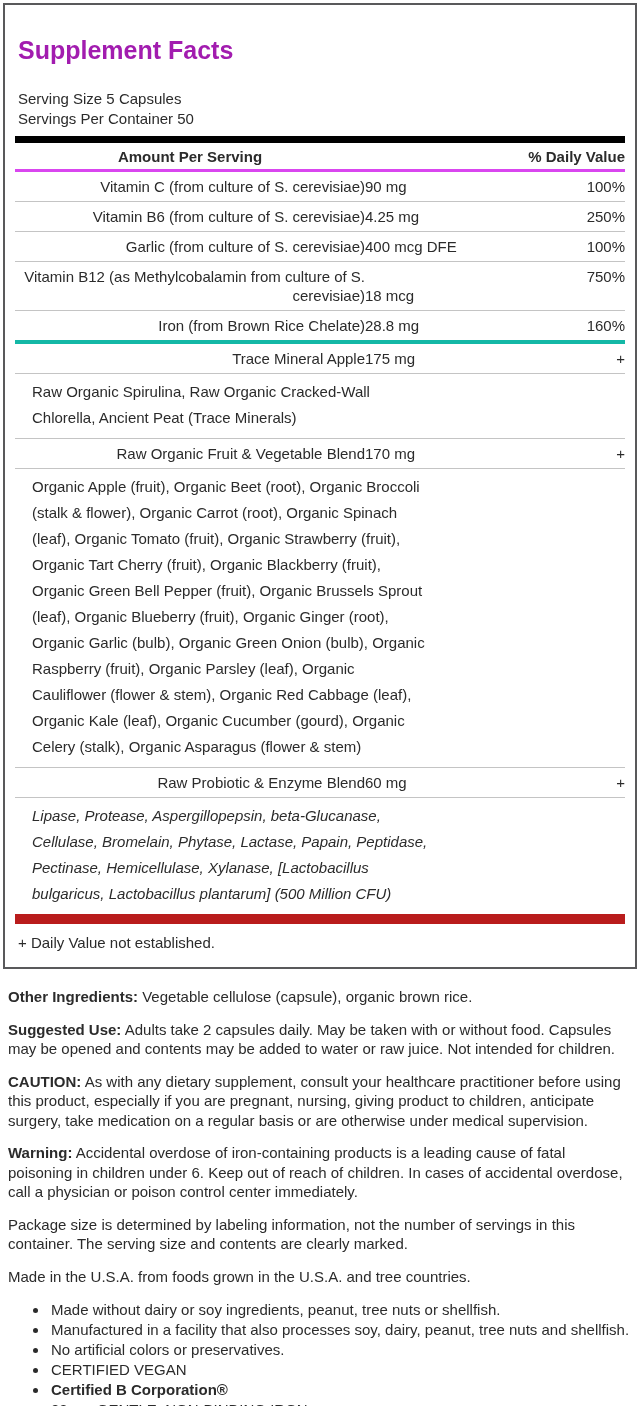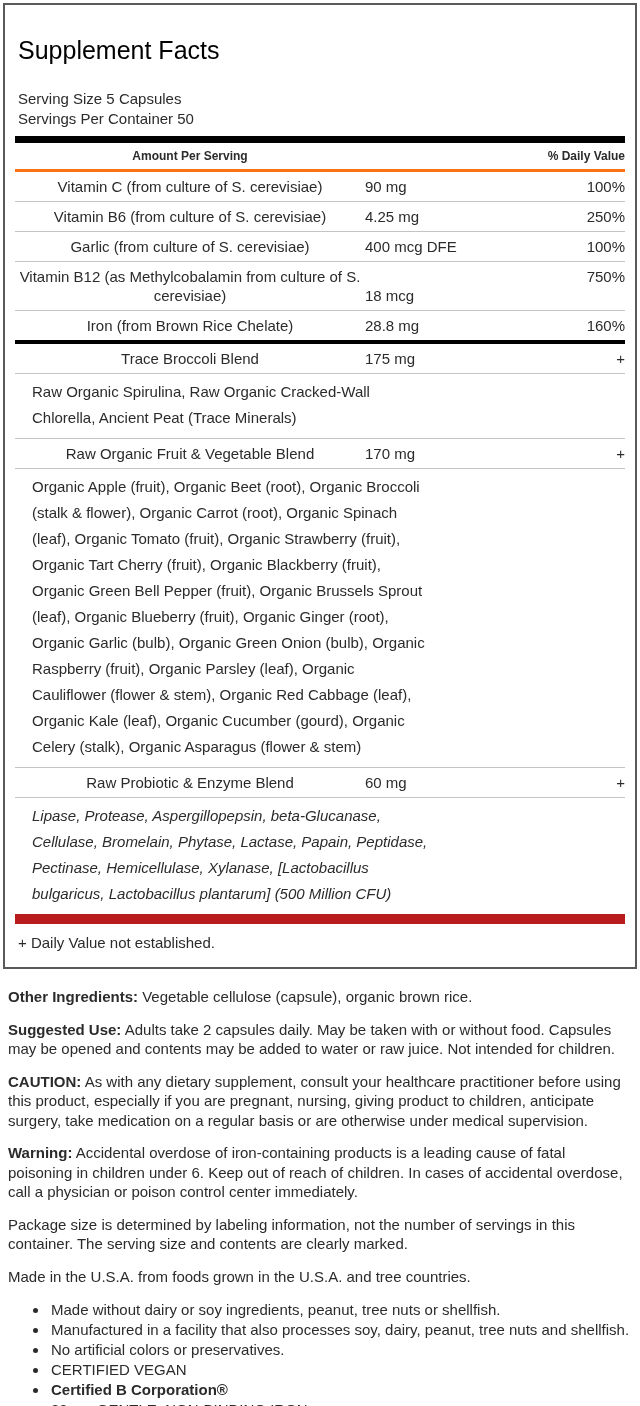--- a/index.html
+++ b/index.html
@@ -15,51 +15,51 @@
 
   
   .panel {
     margin: 3px 3px 18px 3px;
     border: 2px solid #59595b;
     padding: 0 10px 14px 10px;
     background: #ffffff;
   }
   .panel-title {
     font-size: 25px;
-    font-weight: normal;
+    font-weight: bold;
     margin: 31px 3px 24px 3px;
-    color: #000000;
+    color: #a21caf;
   }
   .serving-info { margin: 0 3px; line-height: 20px; }
 
   table.facts {
     width: 100%;
     border-collapse: collapse;
     margin-top: 7px;
     border-top: 7px solid #000000;
     line-height: 19px;
   }
   table.facts col.c-name { width: 350px; }
   table.facts col.c-amt  { width: 145px; }
   table.facts thead th {
-    border-bottom: 3px solid #f97316;
+    border-bottom: 3px solid #d946ef;
     font-weight: bold;
     padding: 4px 0 3px 0;
-    font-size: 12px;
+    font-size: 15px;
   }
   th.th-amount { text-align: center; }
   th.th-dv     { text-align: right; }
 
   table.facts td { padding: 5px 0; }
-  td.name { text-align: center;  vertical-align: top; margin-left: 12px; }
+  td.name { text-align: right;  vertical-align: top; margin-left: 12px; }
   td.amt  { vertical-align: bottom; }
   td.dv   { text-align: right; vertical-align: top; }
 
   tr.row-thin  > td { border-bottom: 1px solid #c4c4c4; }
-  tr.row-thick > td { border-bottom: 4px solid #000000; }
+  tr.row-thick > td { border-bottom: 4px solid #14b8a6; }
   tr.row-xthick > td { border-bottom: 10px solid #b91c1c; font-style: italic; }
 
   .sub-text {
     width: 417px;
     padding: 0 0 2px 17px;
     line-height: 26px;
   }
   .footnote { padding: 10px 0 2px 3px; }
 
   
@@ -117,21 +117,21 @@
         <td class="amt">18 mcg</td>
         <td class="dv">750%</td>
       </tr>
       <tr class="row-thick">
         <td class="name">Iron (from Brown Rice Chelate)</td>
         <td class="amt">28.8 mg</td>
         <td class="dv">160%</td>
       </tr>
 
       <tr class="row-thin">
-        <td class="name">Trace Broccoli Blend</td>
+        <td class="name">Trace Mineral Apple</td>
         <td class="amt">175 mg</td>
         <td class="dv">+</td>
       </tr>
       <tr class="row-thin">
         <td colspan="3">
           <div class="sub-text">Raw Organic Spirulina, Raw Organic Cracked-Wall Chlorella, Ancient Peat (Trace Minerals)</div>
         </td>
       </tr>
 
       <tr class="row-thin">

